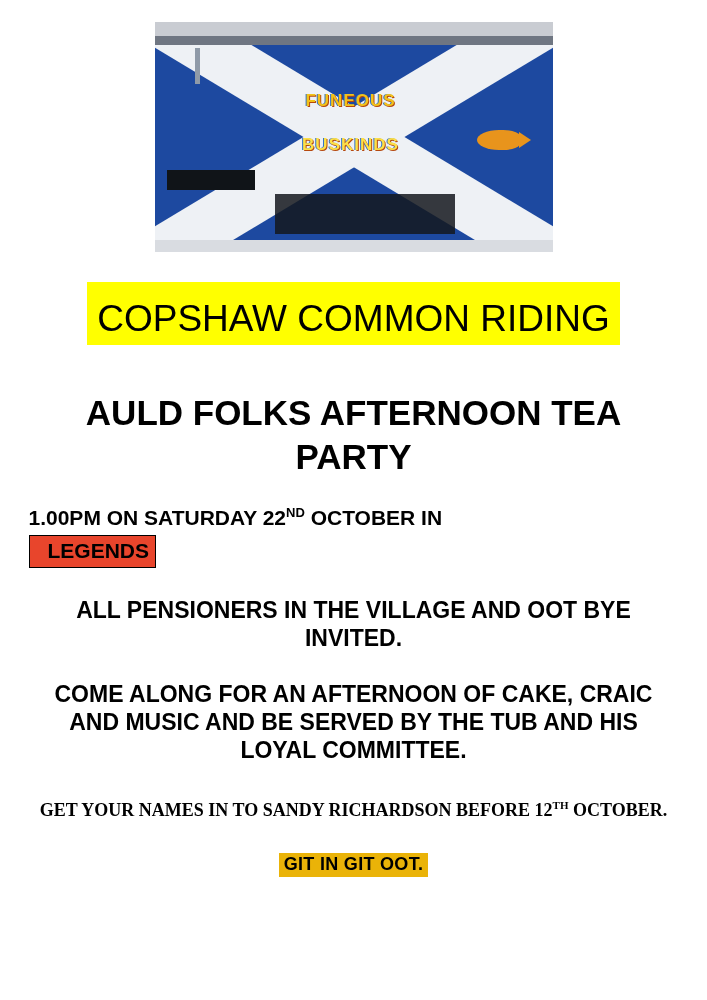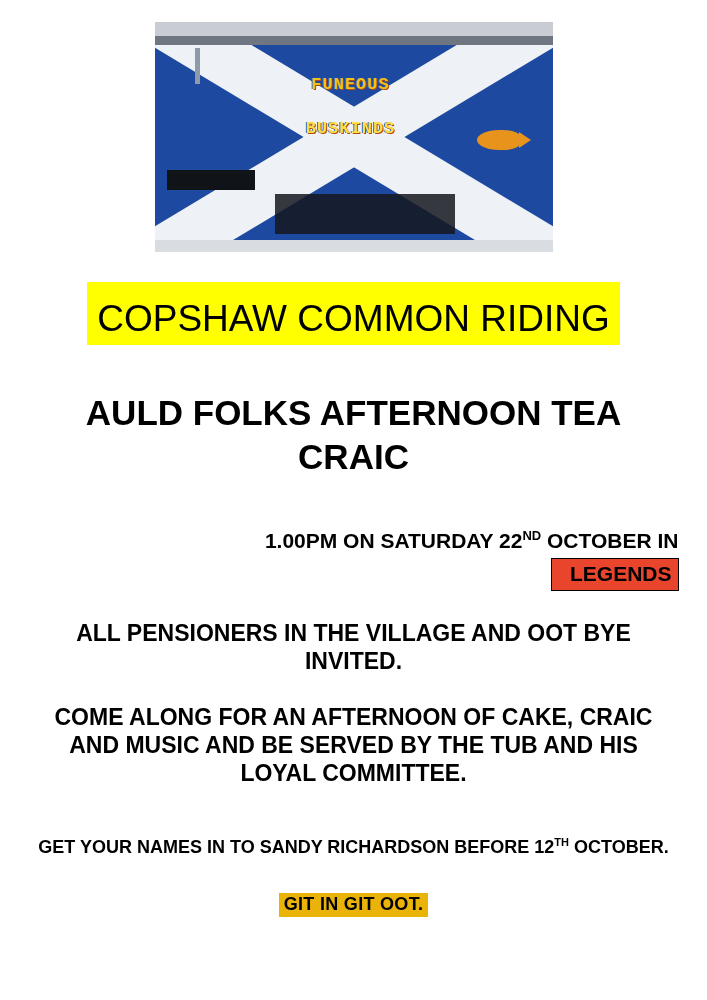--- a/index.html
+++ b/index.html
@@ -84,24 +84,24 @@
     left: 120px;
     bottom: 18px;
     width: 180px;
     height: 40px;
     background: #14181d;
     opacity: .85;
   }
   .banner-text {
     position: absolute;
     left: 96px;
-    top: 30px;
+    top: 46px;
     width: 200px;
     text-align: center;
-    font-family: Liberation Mono, monospace;
+    font-family: Liberation Sans, sans-serif;
     font-weight: bold;
     font-size: 17px;
     letter-spacing: 1px;
     line-height: 22px;
     color: #f2c21a;
     text-shadow: 1px 1px 0 #b5480e, -1px 0 0 #2b6fc4;
     white-space: pre-line;
   }
   .banner-line2 { color: #fde047; }
   .fish {
@@ -145,24 +145,24 @@
   }
   .subtitle {
     margin-top: 46px;
     font-size: 35px;
     font-weight: bold;
     line-height: 44px;
     text-align: center;
     width: 640px;
   }
   .when-line {
-    margin-top: 42px;
+    margin-top: 19px;
     font-size: 21px;
     font-weight: bold;
-    text-align: right;
+    text-align: left;
     line-height: 30px;
     width: 650px;
   }
   .when-line sup {
     font-size: 13px;
     vertical-align: super;
   }
   .venue {
     display: inline-block;
     background: #e8452c;
@@ -176,23 +176,24 @@
   .para {
     margin-top: 28px;
     font-size: 23px;
     font-weight: bold;
     text-align: center;
     line-height: 28px;
     width: 610px;
   }
   .para.small {
     font-size: 18px;
-    line-height: 27px;
+    line-height: 22px;
     width: 640px;
-    margin-top: 42px;
+    margin-top: 30px;
+    font-family: Liberation Serif, serif;
   }
   .para.small sup { font-size: 11px; vertical-align: super; }
   .footer-hl {
     margin-top: 32px;
     background: #eab308;
     padding: 1px 5px 2px 5px;
     font-size: 18px;
     font-weight: bold;
     letter-spacing: .3px;
   }
@@ -214,21 +215,21 @@
     <div class="pole"></div>
     <div class="fish"></div>
     <div class="banner-text">
       <span>FUNEOUS</span><br>
       <span class="banner-line2">BUSKINDS</span>
     </div>
   </div>
 
   <div class="title-hl">COPSHAW COMMON RIDING</div>
 
-  <div class="subtitle">AULD FOLKS AFTERNOON TEA CRAIC</div>
+  <div class="subtitle">AULD FOLKS AFTERNOON TEA PARTY</div>
 
   <div class="when-line">
     <span>1.00PM ON SATURDAY 22</span><sup>ND</sup><span> OCTOBER IN</span>
     <br>
     <span class="venue">LEGENDS</span>
   </div>
 
   <div class="para">ALL PENSIONERS IN THE VILLAGE AND OOT BYE INVITED.</div>
 
   <div class="para">COME ALONG FOR AN AFTERNOON OF CAKE, CRAIC AND MUSIC AND BE SERVED BY THE TUB AND HIS LOYAL COMMITTEE.</div>

